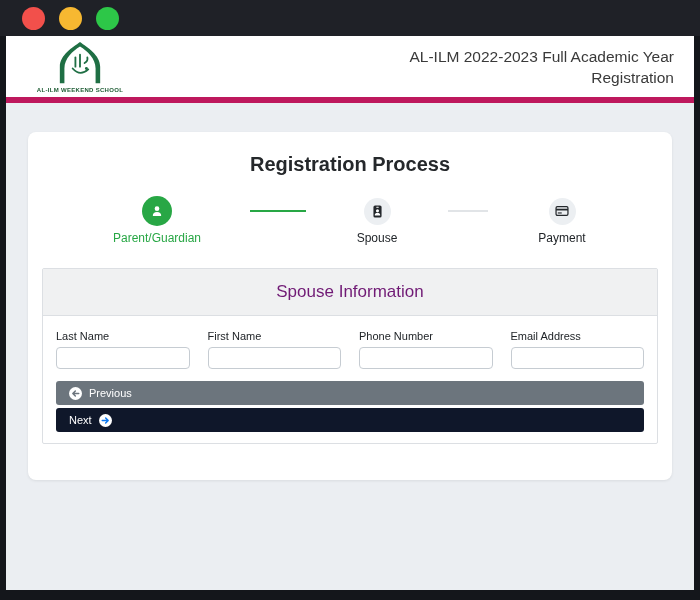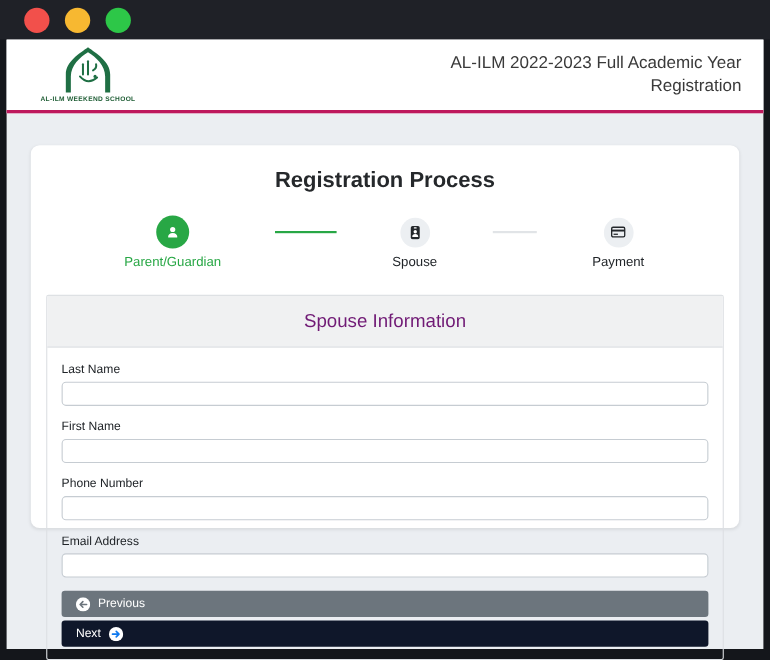--- a/index.html
+++ b/index.html
@@ -18,21 +18,21 @@
   .light-min{background:#f7b831}
   .light-zoom{background:#2dc748}
 
   .browser{
     position:absolute;top:36px;left:6px;right:6px;bottom:10px;
     background:#ebeef2;display:flex;flex-direction:column;
   }
   
   .site-header{
     height:67px;flex:none;background:#ffffff;display:flex;align-items:center;
-    padding:0 20px 0 28px;border-bottom:3px solid #be185d;box-sizing:border-box;
+    padding:0 20px 0 28px;border-bottom:6px solid #be185d;box-sizing:border-box;
   }
   .logo{display:flex;flex-direction:column;align-items:center;width:92px;}
   .logo-caption{
     font-size:6px;font-weight:bold;color:#1d5c33;letter-spacing:.3px;
     margin-top:2px;white-space:nowrap;
   }
   .site-title{
     margin-left:auto;width:278px;text-align:right;
     font-size:15.5px;line-height:21px;color:#3a3a3a;
   }
@@ -59,21 +59,21 @@
   .connector{height:2px;margin-top:14px;}
   .connector.done{width:56px;background:#28a745;}
   .connector.todo{width:40px;background:#e1e4e7;}
   
   .section{margin-top:23px;border:1px solid #dcdfe3;border-radius:2px;}
   .section-header{
     background:#f0f1f2;border-bottom:1px solid #dcdfe3;text-align:center;
     padding:12px 0;font-size:17px;font-weight:500;color:#701a75;line-height:22px;
   }
   .section-body{padding:14px 13px 11px;}
-  .form-grid{display:grid;grid-template-columns:1fr;column-gap:18px;row-gap:13px;}
+  .form-grid{display:grid;grid-template-columns:1fr 1fr 1fr 1fr;column-gap:18px;row-gap:13px;}
   .field label{display:block;font-size:11px;color:#212529;margin-bottom:5px;}
   .field input{
     width:100%;box-sizing:border-box;height:22px;border:1px solid #c6ccd2;border-radius:4px;
     padding:0 8px;font-size:12px;background:#fff;outline:none;
     font-family:"Liberation Sans", sans-serif;
   }
   .btn-row{display:flex;justify-content:flex-end;gap:3px;margin-top:12px;flex-direction:column;}
   .btn{
     height:24px;border:none;border-radius:3px;color:#fff;font-size:11px;
     display:flex;align-items:center;gap:7px;padding:0 13px;cursor:pointer;

